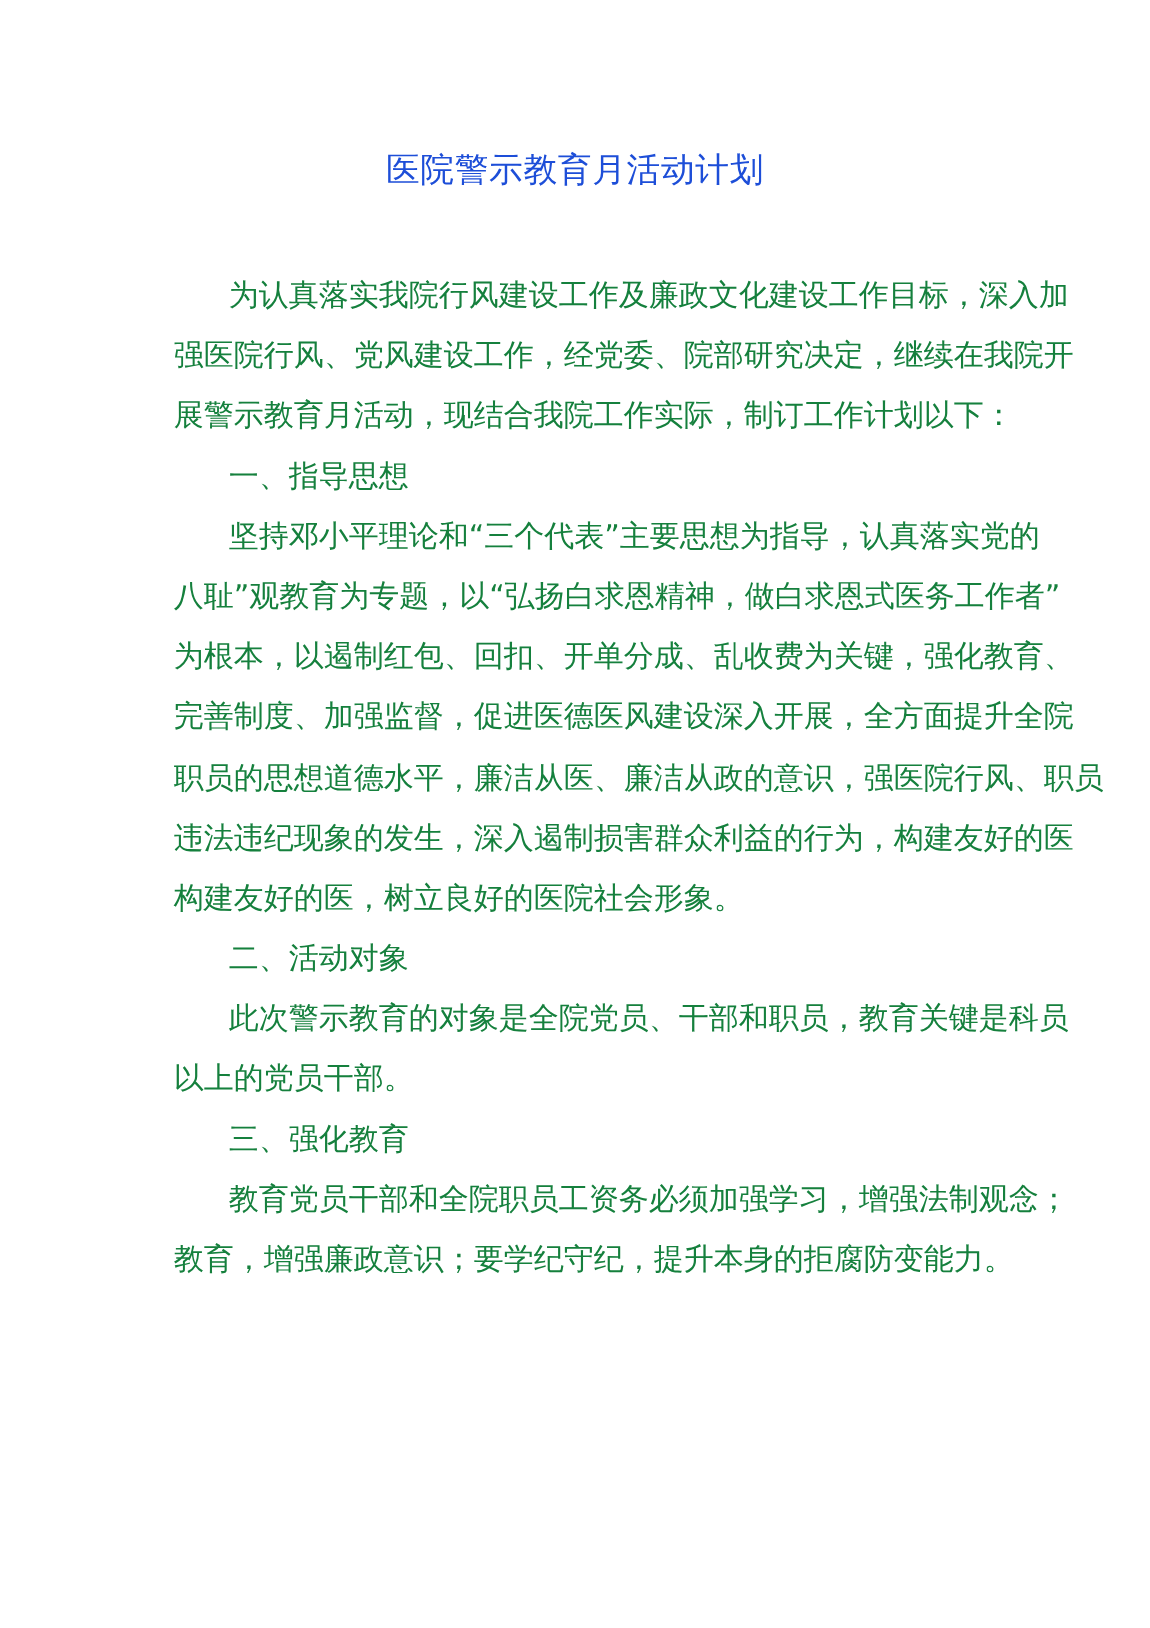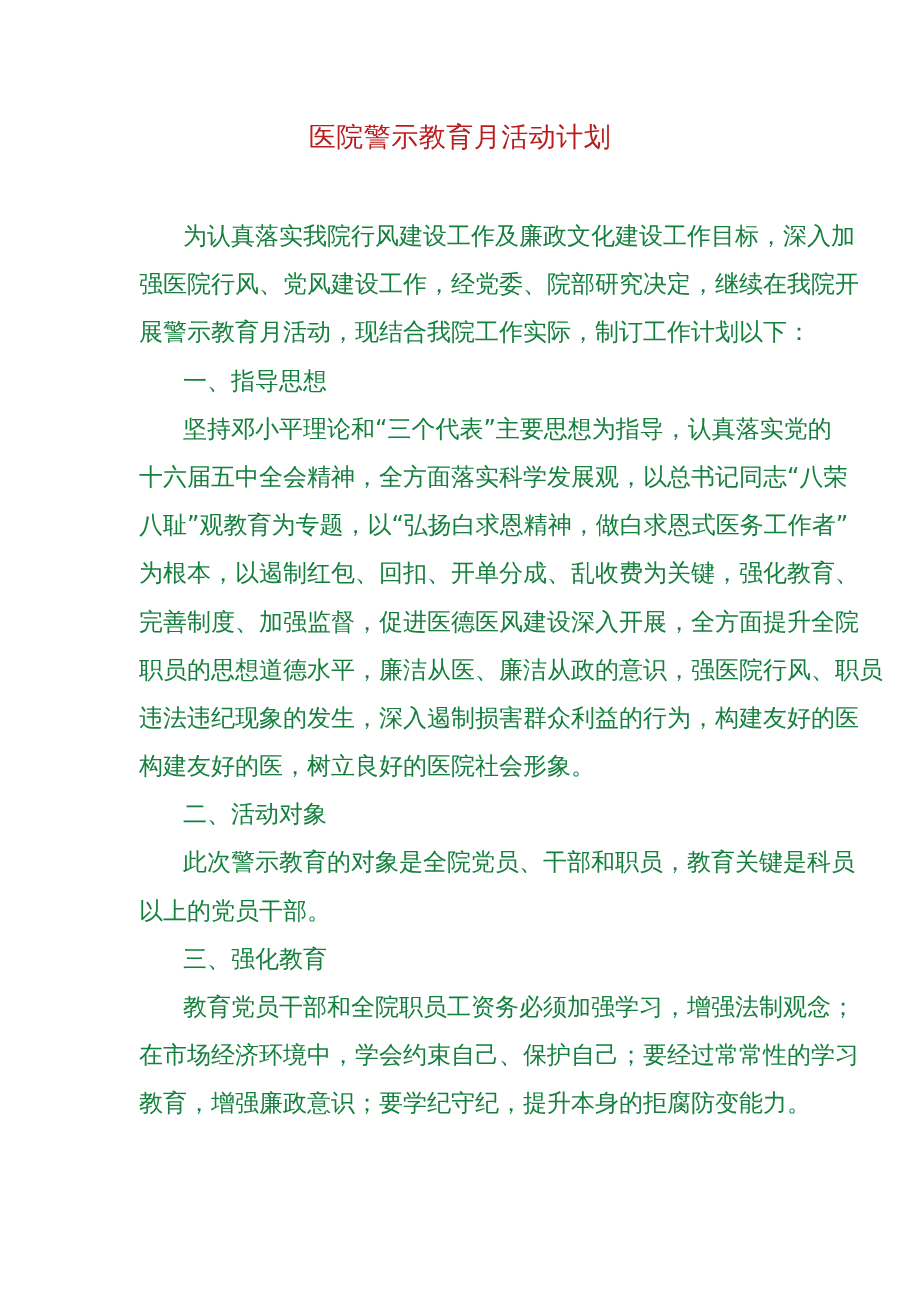--- a/index.html
+++ b/index.html
@@ -24,21 +24,21 @@
       background: #ffffff;
     }
     .title {
       position: absolute;
       left: 0;
       top: 117px;
       width: 920px;
       text-align: center;
       font-size: 27px;
       line-height: 40px;
-      color: #b91c1c;
+      color: #1d4ed8;
       letter-spacing: 0.5px;
       margin: 0;
       font-weight: normal;
     }
     .body {
       position: absolute;
       left: 139px;
       top: 214px;
       width: 660px;
     }
@@ -59,28 +59,26 @@
 
 <div class="page">
   <h1 class="title">医院警示教育月活动计划</h1>
 
   <div class="body">
     <span class="line indent">为认真落实我院行风建设工作及廉政文化建设工作目标，深入加</span>
     <span class="line">强医院行风、党风建设工作，经党委、院部研究决定，继续在我院开</span>
     <span class="line">展警示教育月活动，现结合我院工作实际，制订工作计划以下：</span>
     <span class="line indent">一、指导思想</span>
     <span class="line indent">坚持邓小平理论和“三个代表”主要思想为指导，认真落实党的</span>
-    <span class="line">十六届五中全会精神，全方面落实科学发展观，以总书记同志“八荣</span>
     <span class="line">八耻”观教育为专题，以“弘扬白求恩精神，做白求恩式医务工作者”</span>
     <span class="line">为根本，以遏制红包、回扣、开单分成、乱收费为关键，强化教育、</span>
     <span class="line">完善制度、加强监督，促进医德医风建设深入开展，全方面提升全院</span>
     <span class="line">职员的思想道德水平，廉洁从医、廉洁从政的意识，强医院行风、职员</span>
     <span class="line">违法违纪现象的发生，深入遏制损害群众利益的行为，构建友好的医</span>
     <span class="line">构建友好的医，树立良好的医院社会形象。</span>
     <span class="line indent">二、活动对象</span>
     <span class="line indent">此次警示教育的对象是全院党员、干部和职员，教育关键是科员</span>
     <span class="line">以上的党员干部。</span>
     <span class="line indent">三、强化教育</span>
     <span class="line indent">教育党员干部和全院职员工资务必须加强学习，增强法制观念；</span>
-    <span class="line">在市场经济环境中，学会约束自己、保护自己；要经过常常性的学习</span>
     <span class="line">教育，增强廉政意识；要学纪守纪，提升本身的拒腐防变能力。</span>
   </div>
 </div>
 
 </body></html>

